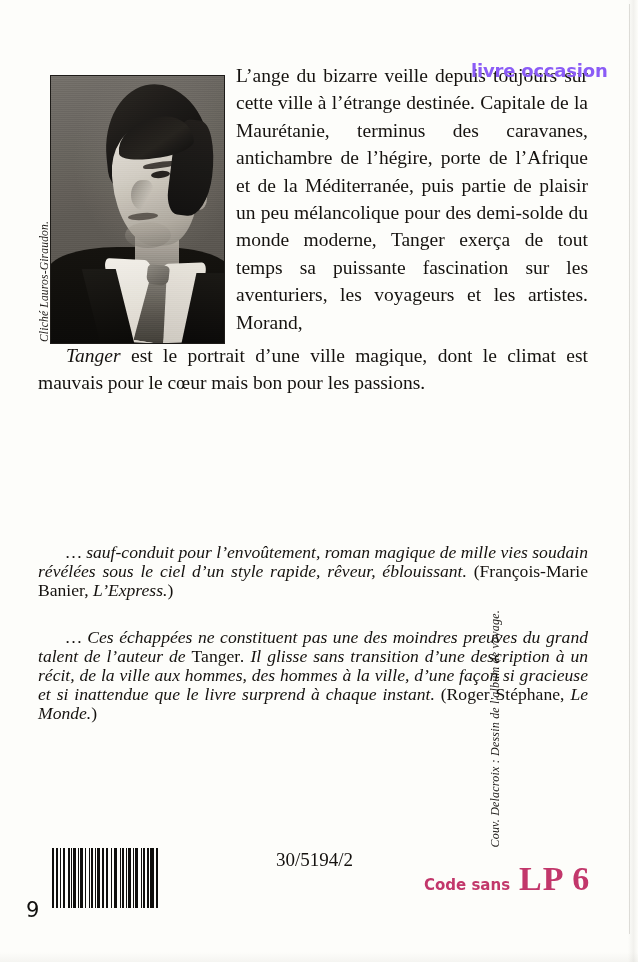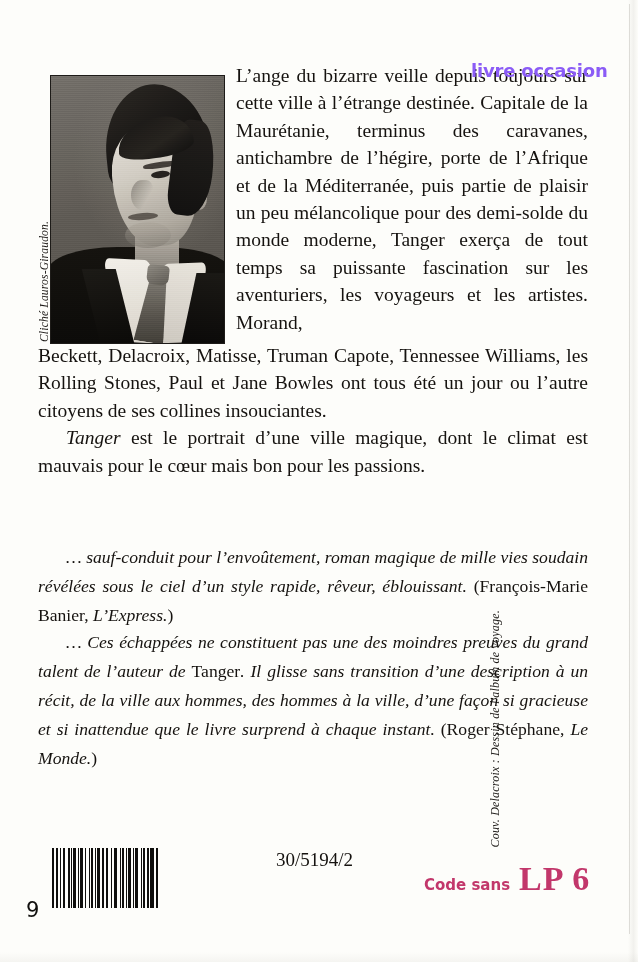--- a/index.html
+++ b/index.html
@@ -255,21 +255,21 @@
   #para-full p { margin: 0; }
   #para-full p.indent { text-indent: 28px; }
   .ital { font-style: italic; }
 
   
   .quote {
     position: absolute;
     text-align: justify;
     font-style: italic;
     font-size: 17.6px;
-    line-height: 29px;
+    line-height: 19px;
     color: #15120f;
     text-indent: 28px;
     width: 550px;
     left: 38px;
   }
   #quote-1 { top: 543px; }
   #quote-2 { top: 628px; }
   .roman { font-style: normal; }
 
   
@@ -381,21 +381,20 @@
     <div class="forelock"></div>
     <div class="grain"></div>
   </div>
 
   <div class="vcredit" id="credit-photo">Cliché Lauros-Giraudon.</div>
   <div class="vcredit" id="credit-cover">Couv. Delacroix : Dessin de l'album de voyage.</div>
 
   <div class="bodytext" id="para-wrap-col">L’ange du bizarre veille depuis toujours sur cette ville à l’étrange destinée. Capitale de la Maurétanie, terminus des caravanes, antichambre de l’hégire, porte de l’Afrique et de la Méditerranée, puis partie de plaisir un peu mélancolique pour des demi-solde du monde moderne, Tanger exerça de tout temps sa puissante fascination sur les aventuriers, les voyageurs et les artistes. Morand,</div>
 
   <div class="bodytext" id="para-full">
-    <p>Beckett, Delacroix, Matisse, Truman Capote, Tennessee Williams, les Rolling Stones, Paul et Jane Bowles ont tous été un jour ou l’autre citoyens de ses collines insouciantes.</p>
     <p class="indent"><span class="ital">Tanger</span><span> est le portrait d’une ville magique, dont le climat est mauvais pour le cœur mais bon pour les passions.</span></p>
   </div>
 
   <div class="quote" id="quote-1"><span>… sauf-conduit pour l’envoûtement, roman magique de mille vies soudain révélées sous le ciel d’un style rapide, rêveur, éblouissant. </span><span class="roman">(François-Marie Banier, </span><span>L’Express.</span><span class="roman">)</span></div>
 
   <div class="quote" id="quote-2"><span>… Ces échappées ne constituent pas une des moindres preuves du grand talent de l’auteur de </span><span class="roman">Tanger</span><span>. Il glisse sans transition d’une description à un récit, de la ville aux hommes, des hommes à la ville, d’une façon si gracieuse et si inattendue que le livre surprend à chaque instant. </span><span class="roman">(Roger Stéphane, </span><span>Le Monde.</span><span class="roman">)</span></div>
 
   <div id="barcode">
     <div class="bars">
         <i style="width: 2px;"></i>

